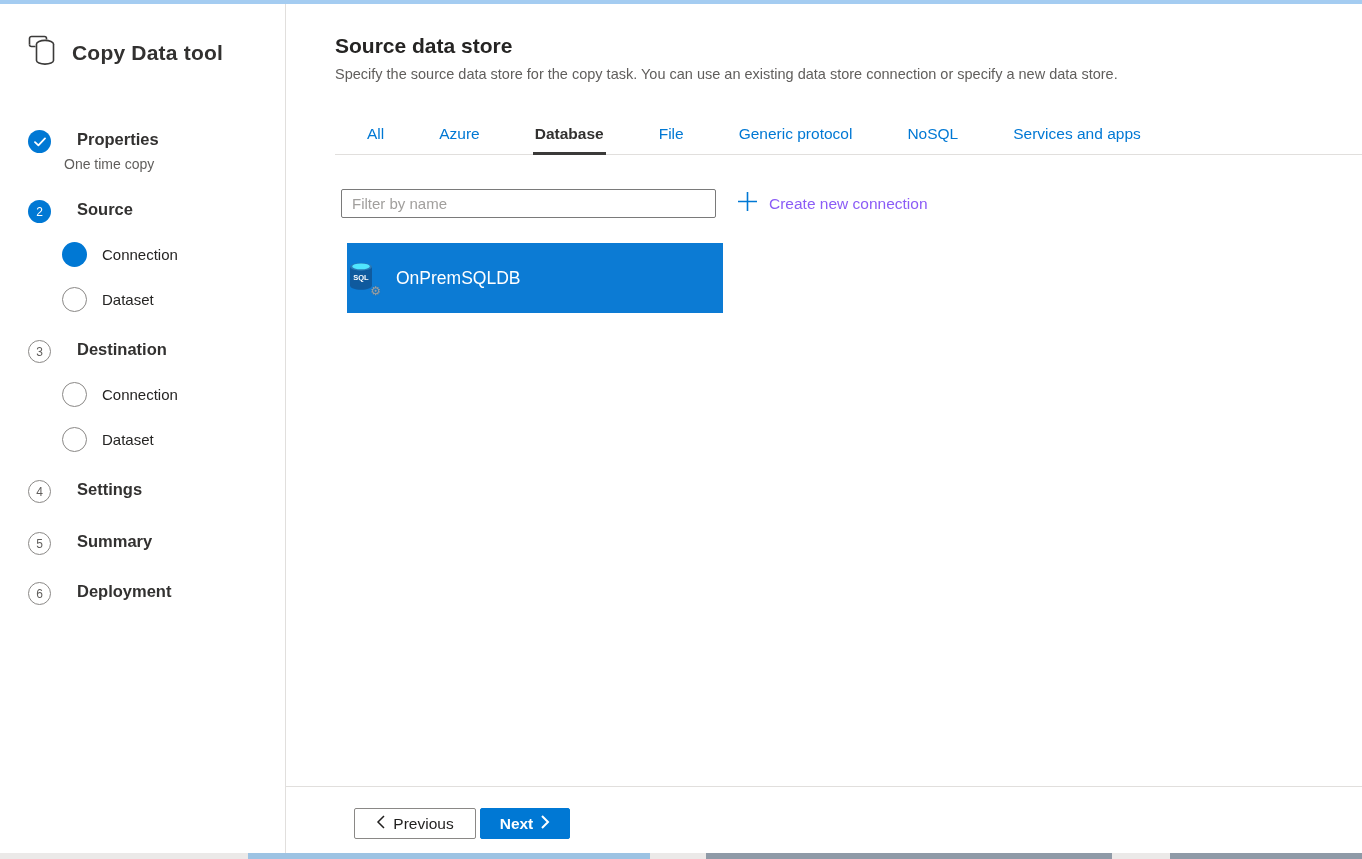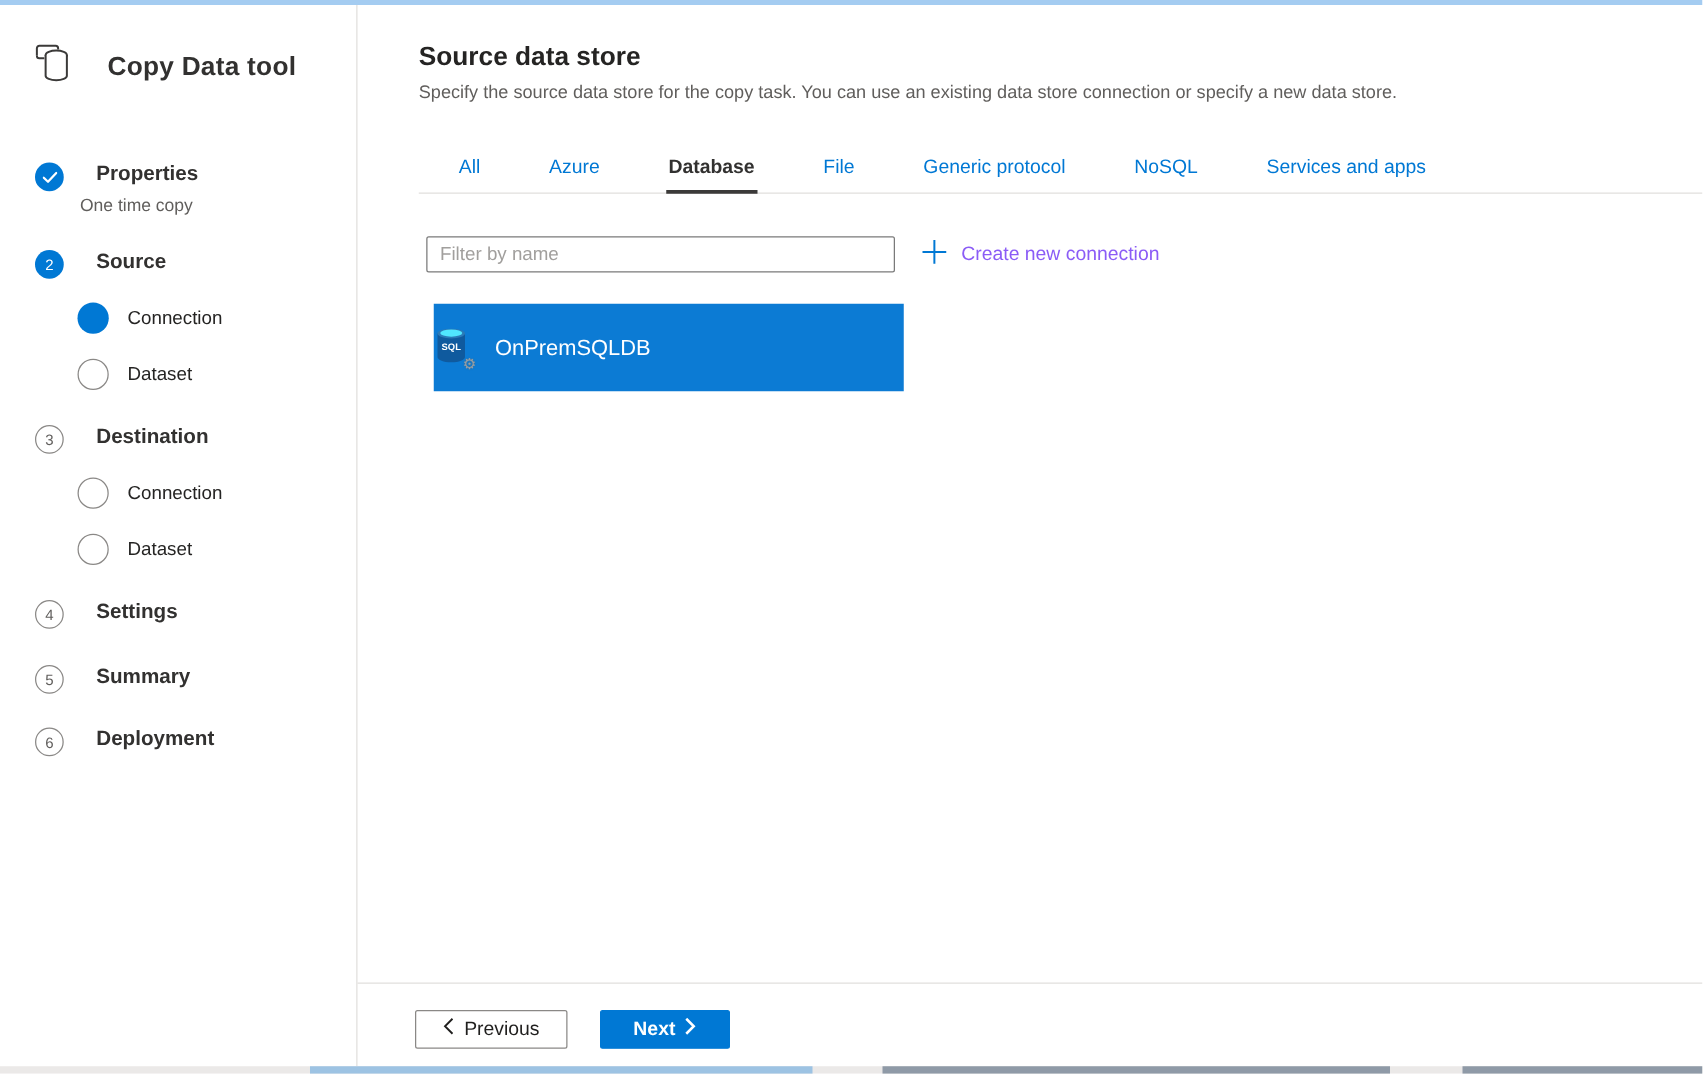--- a/index.html
+++ b/index.html
@@ -11,21 +11,21 @@
   .top-strip { position:absolute; left:0; top:0; width:100%; height:4px; background:#a4ccf1; }
   .bottom-strip { position:absolute; left:0; bottom:0; width:100%; height:6px; background:#ebe9e8; }
   .bottom-strip .seg { position:absolute; top:0; height:6px; }
   .seg-blue  { left:248px; width:402px; background:#9dc3e3; }
   .seg-gray1 { left:706px; width:406px; background:#8f9aa7; }
   .seg-gray2 { left:1170px; width:192px; background:#8f9aa7; }
 
   
   .sidebar { position:absolute; left:0; top:4px; bottom:6px; width:285px; background:#fff; }
   .sidebar-divider { position:absolute; left:285px; top:4px; bottom:6px; width:1px; background:#e1dfdd; }
-  .app-title { position:absolute; left:26px; top:30px; display:flex; align-items:center; gap:28px; }
+  .app-title { position:absolute; left:26px; top:30px; display:flex; align-items:center; gap:14px; }
   .app-title .txt { font-size:21px; font-weight:600; color:#323130; letter-spacing:.2px; }
 
   .step { position:absolute; display:flex; align-items:flex-start; gap:26px; cursor:pointer; }
   .marker { width:23px; height:23px; border-radius:50%; flex:0 0 auto;
     display:flex; align-items:center; justify-content:center; font-size:12px; }
   .marker.done, .marker.active { background:#0078d4; color:#fff; border:none; }
   .marker.pending { background:#fff; border:1px solid #8a8886; color:#605e5c; }
   .step-label { font-size:16.5px; font-weight:600; color:#323130; }
   .step-sub { position:absolute; left:64px; font-size:14px; color:#605e5c; }
   .substep { position:absolute; display:flex; align-items:center; gap:15px; cursor:pointer; }
@@ -54,22 +54,22 @@
   .tile { position:absolute; left:347px; top:243px; width:376px; height:70px; background:#0c7bd4;
     display:flex; align-items:center; gap:19px; cursor:pointer; }
   .tile .name { color:#fff; font-size:17.5px; }
   .sqlicon { position:relative; width:30px; height:34px; }
   .sqlicon .gear { position:absolute; right:-4px; bottom:-2px; font-size:12px; color:#93a0aa;
     line-height:1; text-shadow:0 0 1px #5f6a73; }
 
   .footer-sep { position:absolute; left:286px; right:0; top:786px; height:1px; background:#e1dfdd; }
   .btn { position:absolute; top:808px; height:31px; display:flex; align-items:center;
     justify-content:center; gap:8px; border-radius:2px; font-size:15.5px; cursor:pointer; }
-  .btn-previous { left:332px; width:122px; background:#fff; border:1px solid #8a8886; color:#201f1e; }
-  .btn-next { left:480px; width:104px; background:#0078d4; border:1px solid #0078d4; color:#fff; font-weight:700; }
+  .btn-previous { left:354px; width:122px; background:#fff; border:1px solid #8a8886; color:#201f1e; }
+  .btn-next { left:480px; width:90px; background:#0078d4; border:1px solid #0078d4; color:#fff; font-weight:700; }
 </style>
 </head>
 <body>
 
 <div class="stage">
 
   <div class="top-strip"></div>
 
   <div class="sidebar">
     <div class="app-title">

